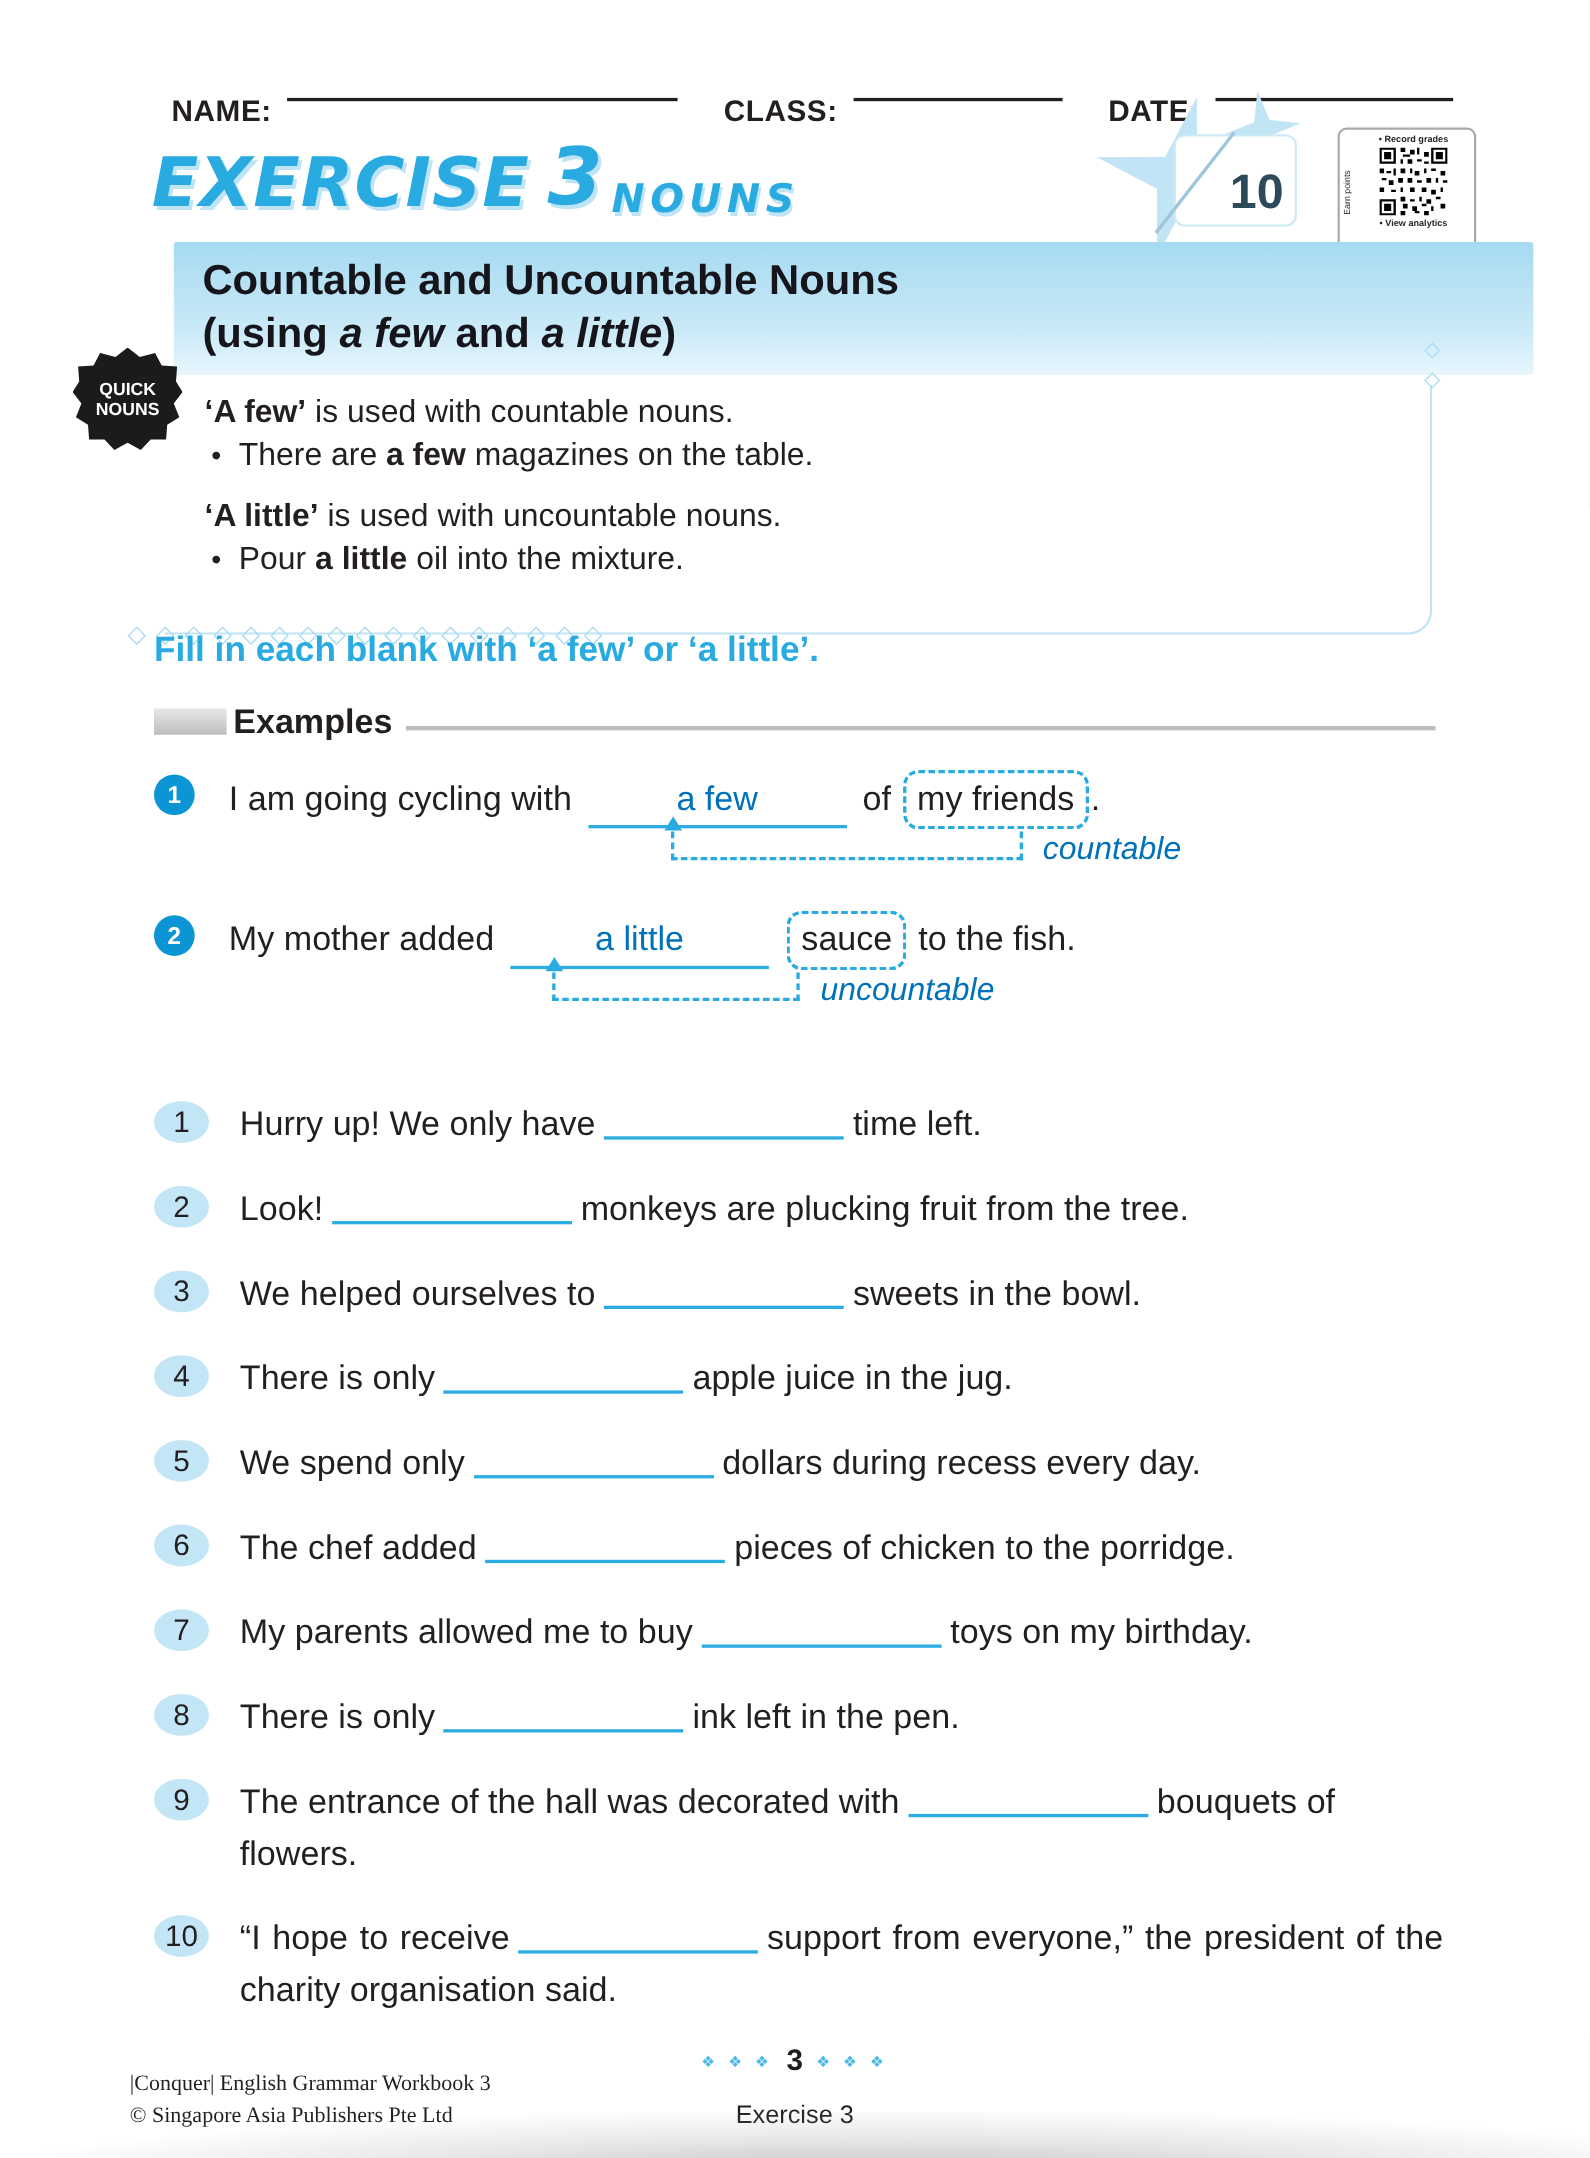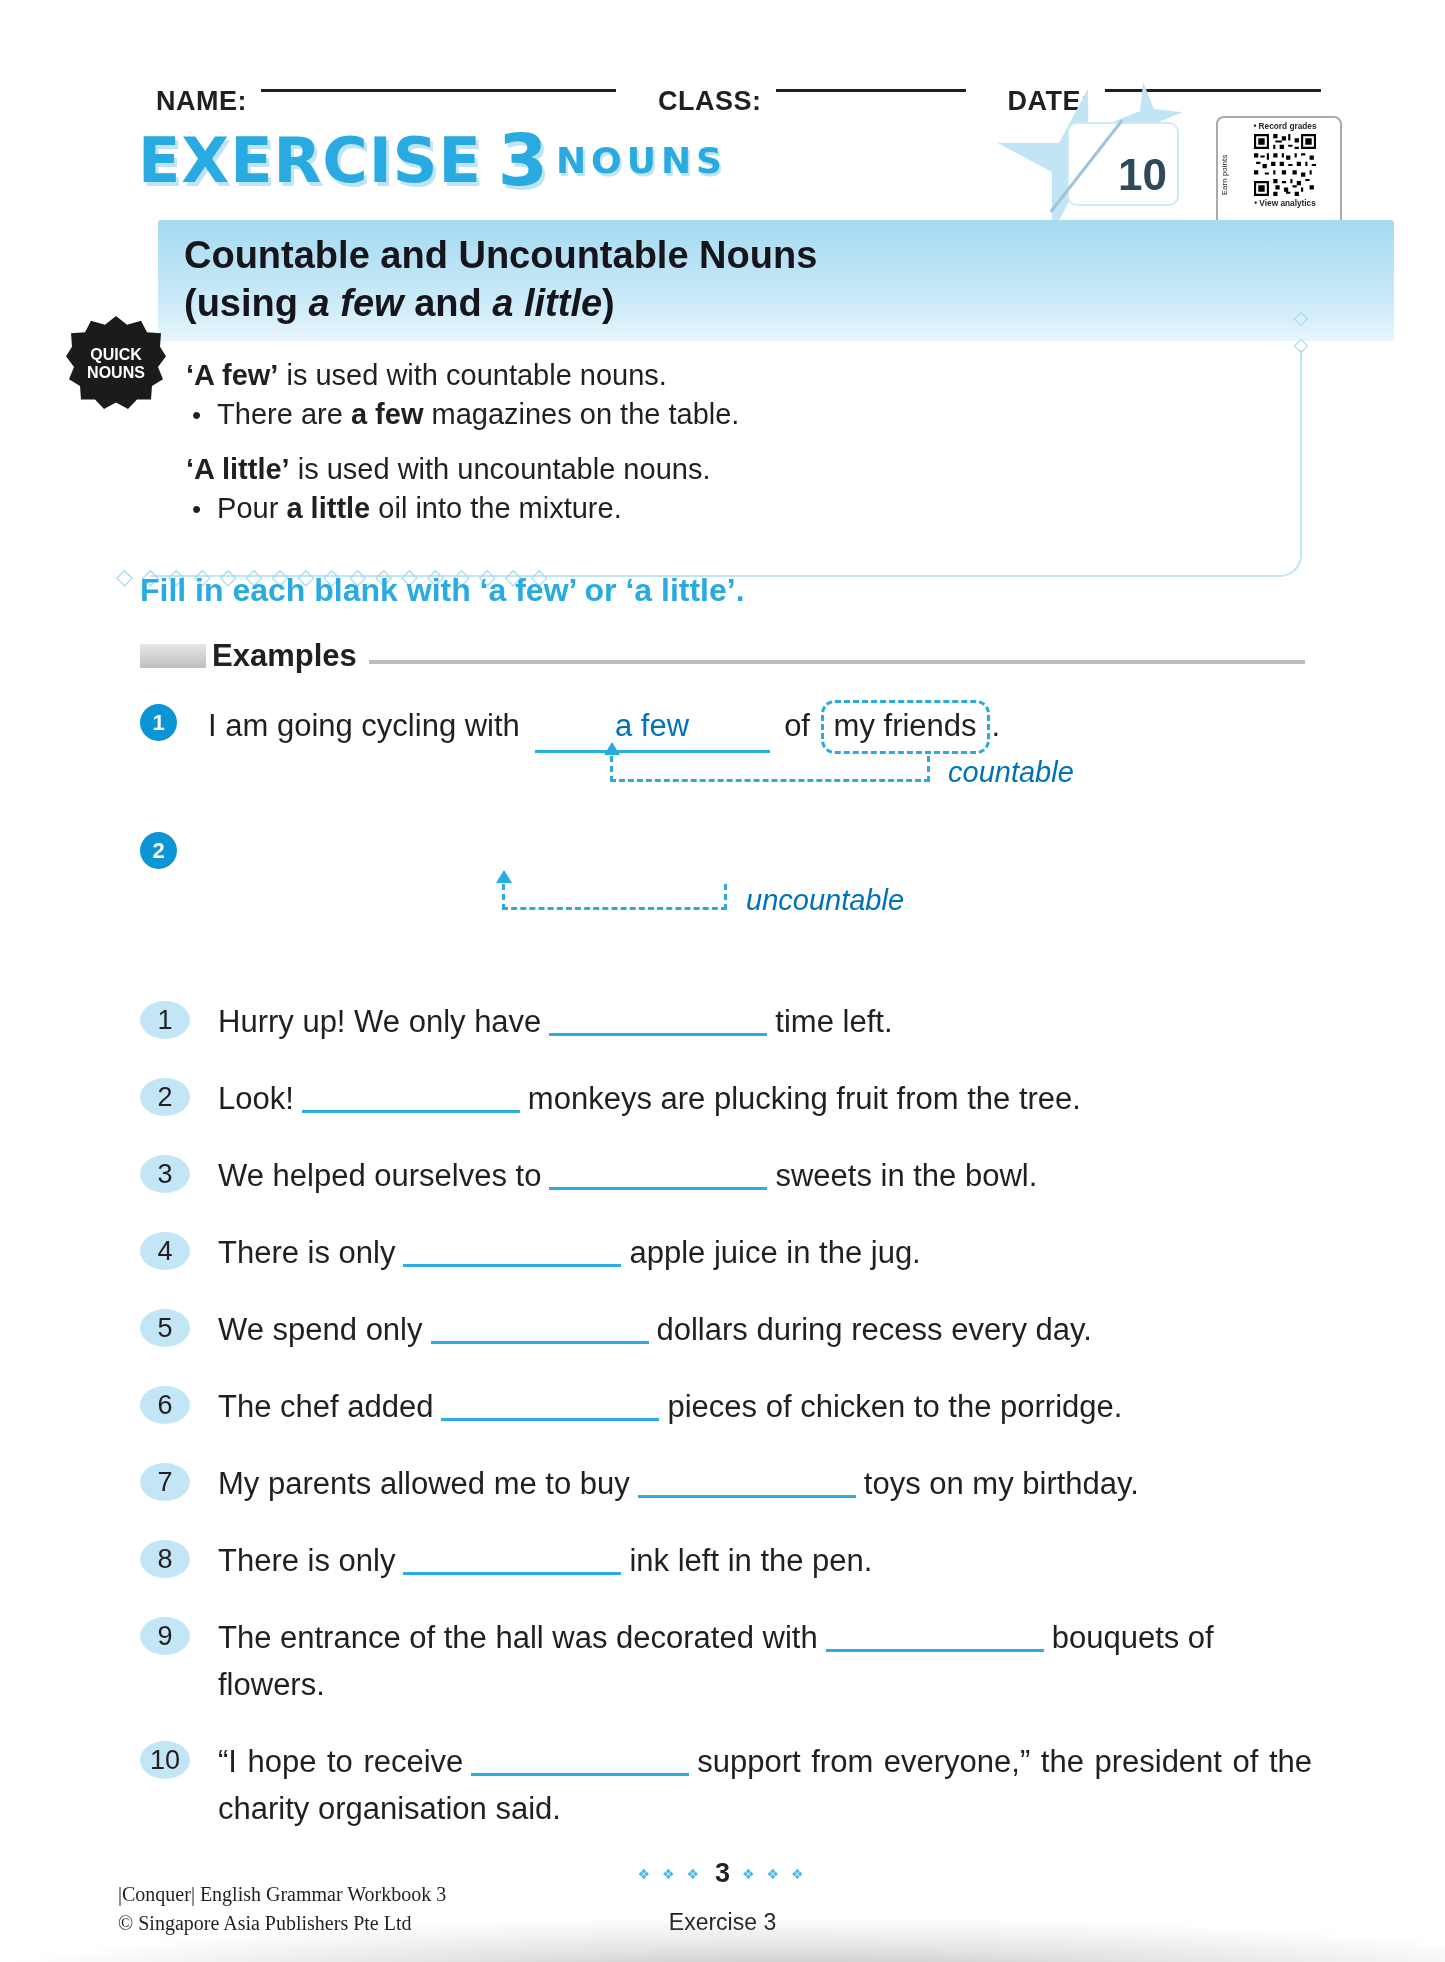--- a/index.html
+++ b/index.html
@@ -7,21 +7,21 @@
   .page { position:relative; width:1445px; height:1962px; background:#ffffff; margin:0 auto; overflow:hidden; }
 
   
   .header-row { position:absolute; top:86px; left:156px; width:1165px; display:flex; font-size:27px; font-weight:bold; letter-spacing:.5px; }
   .hline { border-bottom:3px solid #231F20; height:6px; display:inline-block; }
   .name-line { width:355px; margin:0 42px 2px 14px; }
   .class-line { width:190px; margin:0 42px 2px 14px; }
   .date-line { flex:1; margin:0 0 2px 14px; }
 
   
-  .title-row { position:absolute; top:118px; left:138px; display:flex; align-items:center; font-weight:bold; color:#29ABE2; font-family:"DejaVu Sans", sans-serif; }
+  .title-row { position:absolute; top:118px; left:138px; display:flex; align-items:flex-end; font-style:italic; font-weight:bold; color:#29ABE2; font-family:"DejaVu Sans", sans-serif; }
   .ex-word { font-size:62px; text-shadow:3px 4px 0 #BEE4F5; letter-spacing:1px; }
   .ex-num  { font-size:72px; margin-left:16px; text-shadow:3px 4px 0 #BEE4F5; }
   .ex-topic{ font-size:36px; margin-left:8px; letter-spacing:5px; text-shadow:2px 3px 0 #BEE4F5; }
 
   
   .star-wrap { position:absolute; left:995px; top:100px; width:215px; height:130px; }
   .sparkle { position:absolute; background:#C2E5F5; clip-path:polygon(50% 0%,60% 40%,100% 50%,60% 60%,50% 100%,40% 60%,0% 50%,40% 40%); }
   .sparkle.big { width:150px; height:150px; left:0; top:-14px; transform:rotate(14deg); }
   .sparkle.small { width:70px; height:70px; left:118px; top:-18px; transform:rotate(-8deg); }
   .score-box { position:absolute; left:72px; top:22px; width:112px; height:84px; background:#fff; border:2px solid #CDEAF7; border-radius:10px; overflow:visible; }
@@ -174,20 +174,26 @@
       <span class="dash-box">my friends</span><span>.</span>
     </span>
     <span class="connector">
         <i class="arrow"></i>
       </span>
     <span class="annotation">countable</span>
   </div>
 
   <div class="ex-row ex2">
     <span class="ex-circle">2</span>
+    <span class="ex-sentence">
+      <span>My mother added</span>
+      <span class="ex-blank">a little</span>
+      <span class="dash-box">sauce</span>
+      <span>to the fish.</span>
+    </span>
     <span class="connector">
         <i class="arrow"></i>
       </span>
     <span class="annotation">uncountable</span>
   </div>
 
   <div class="questions">
 
     <div class="q">
       <span class="q-pill">1</span>

